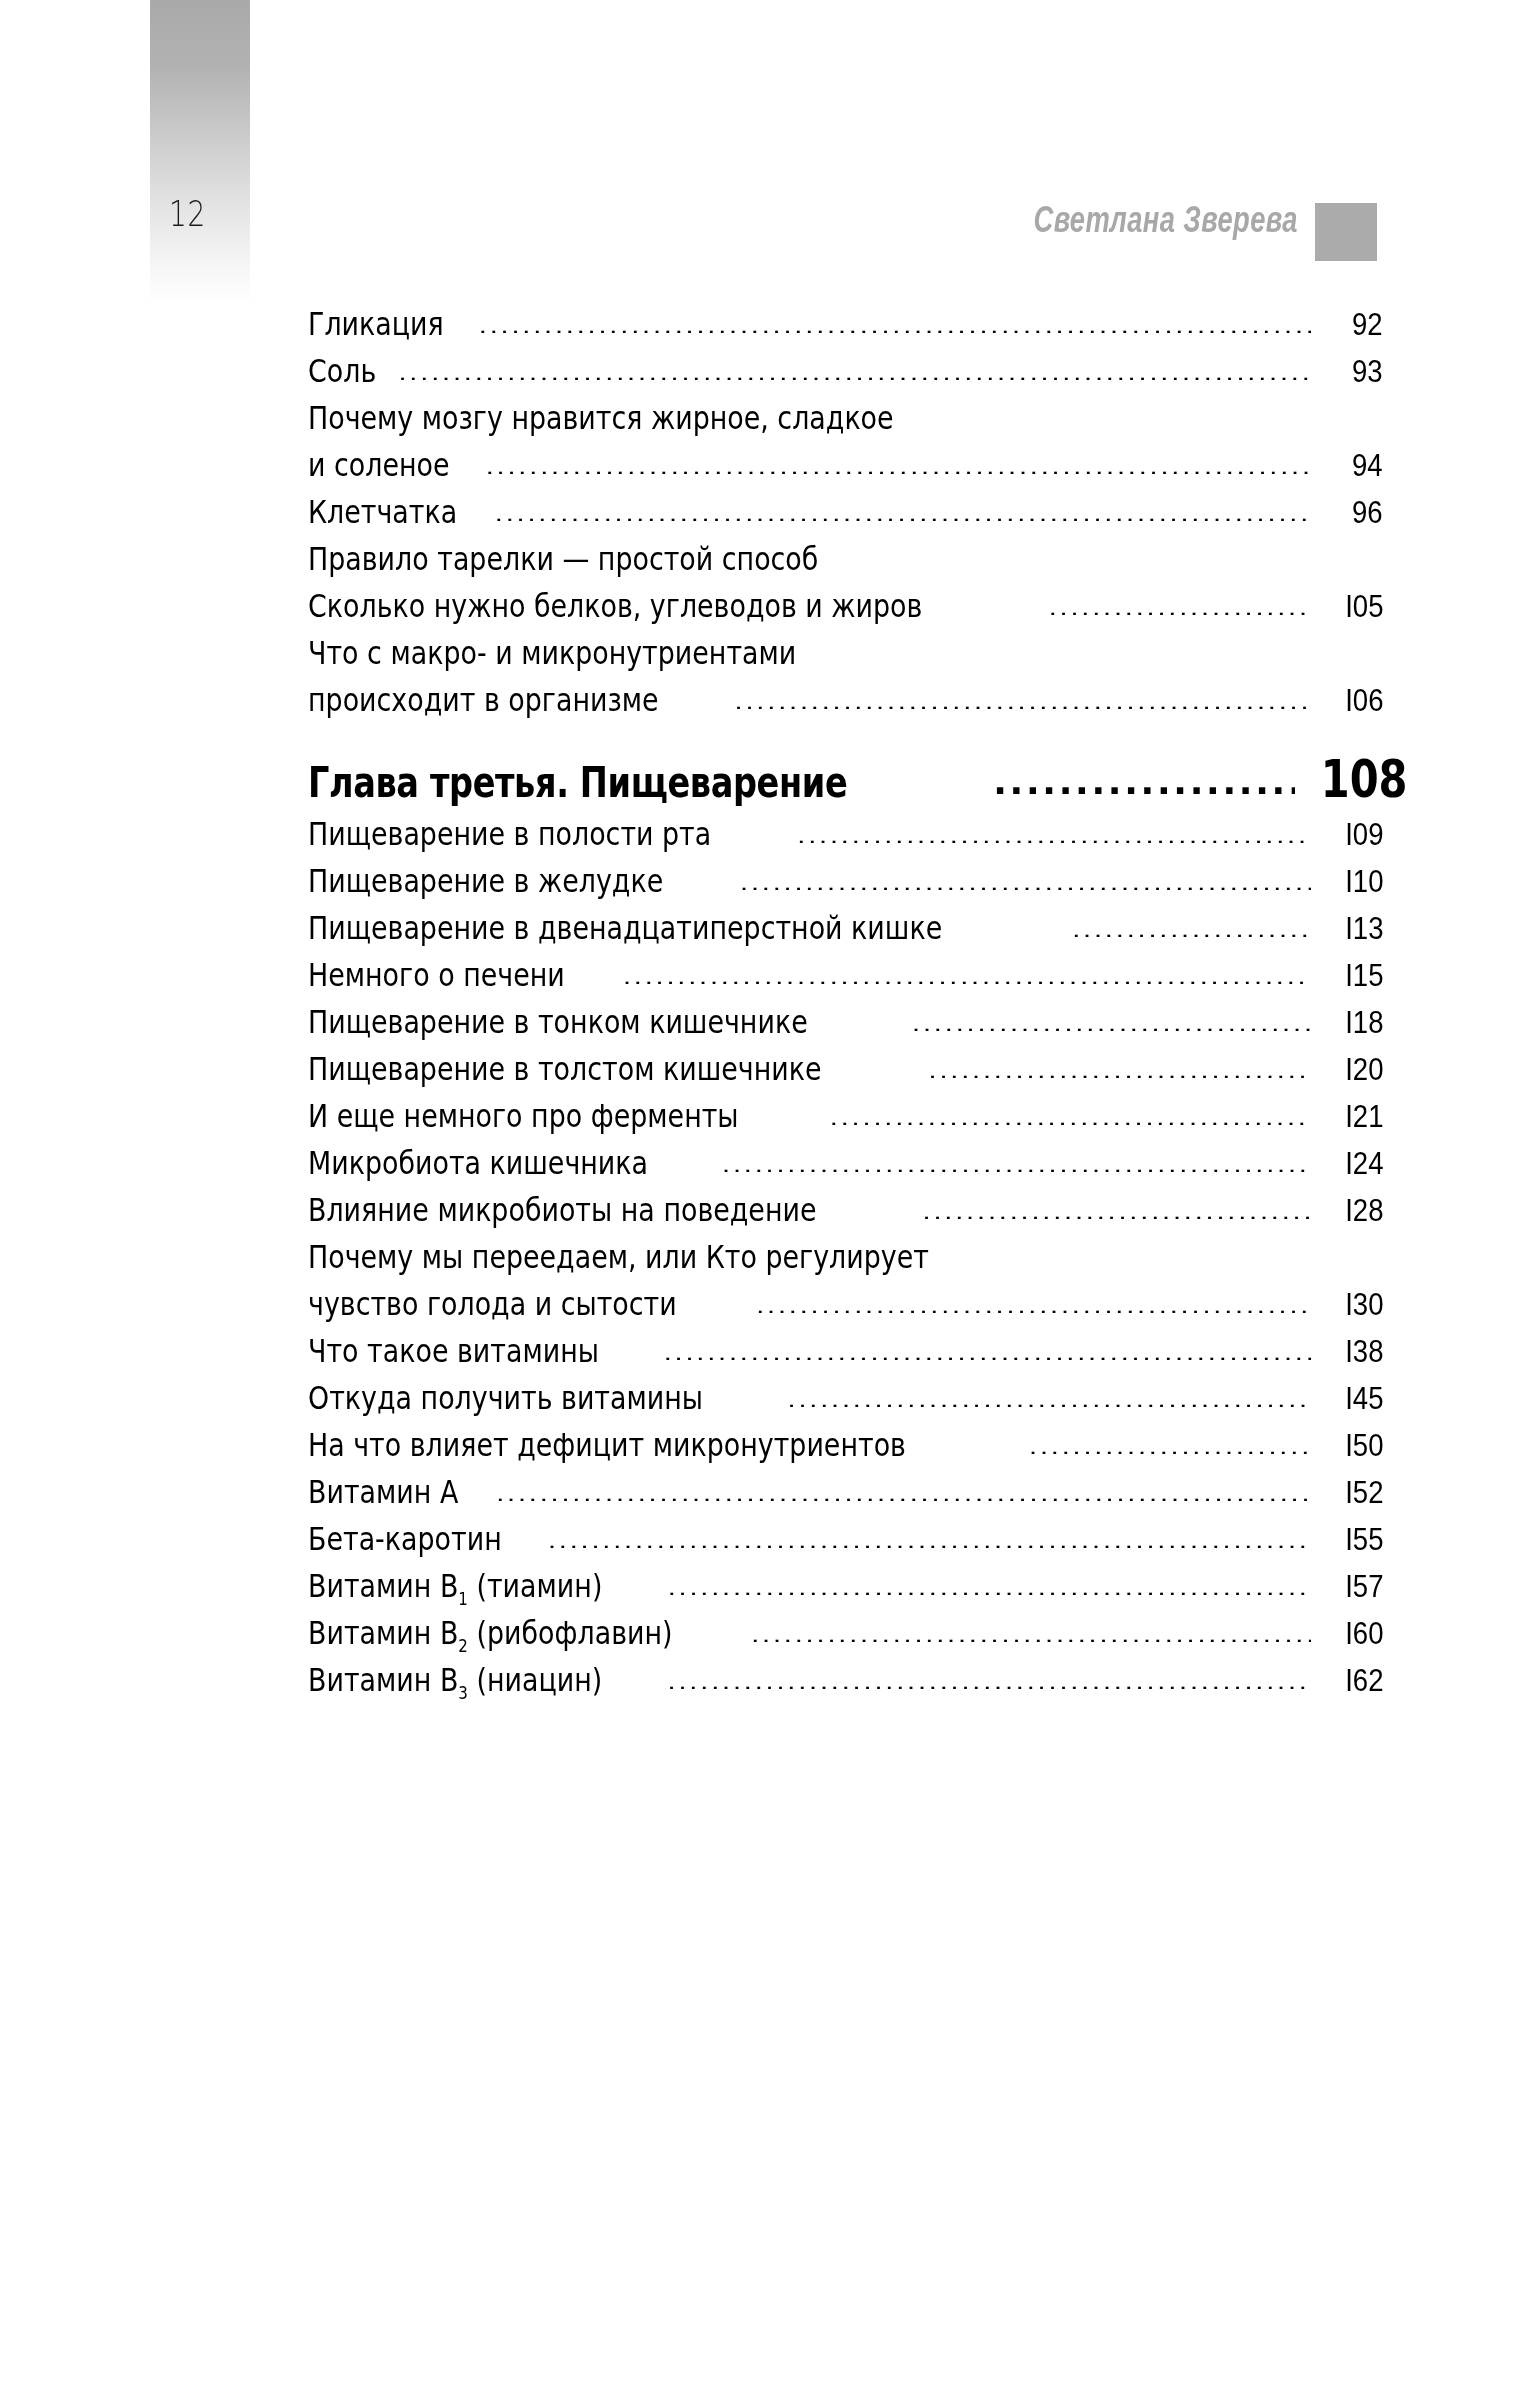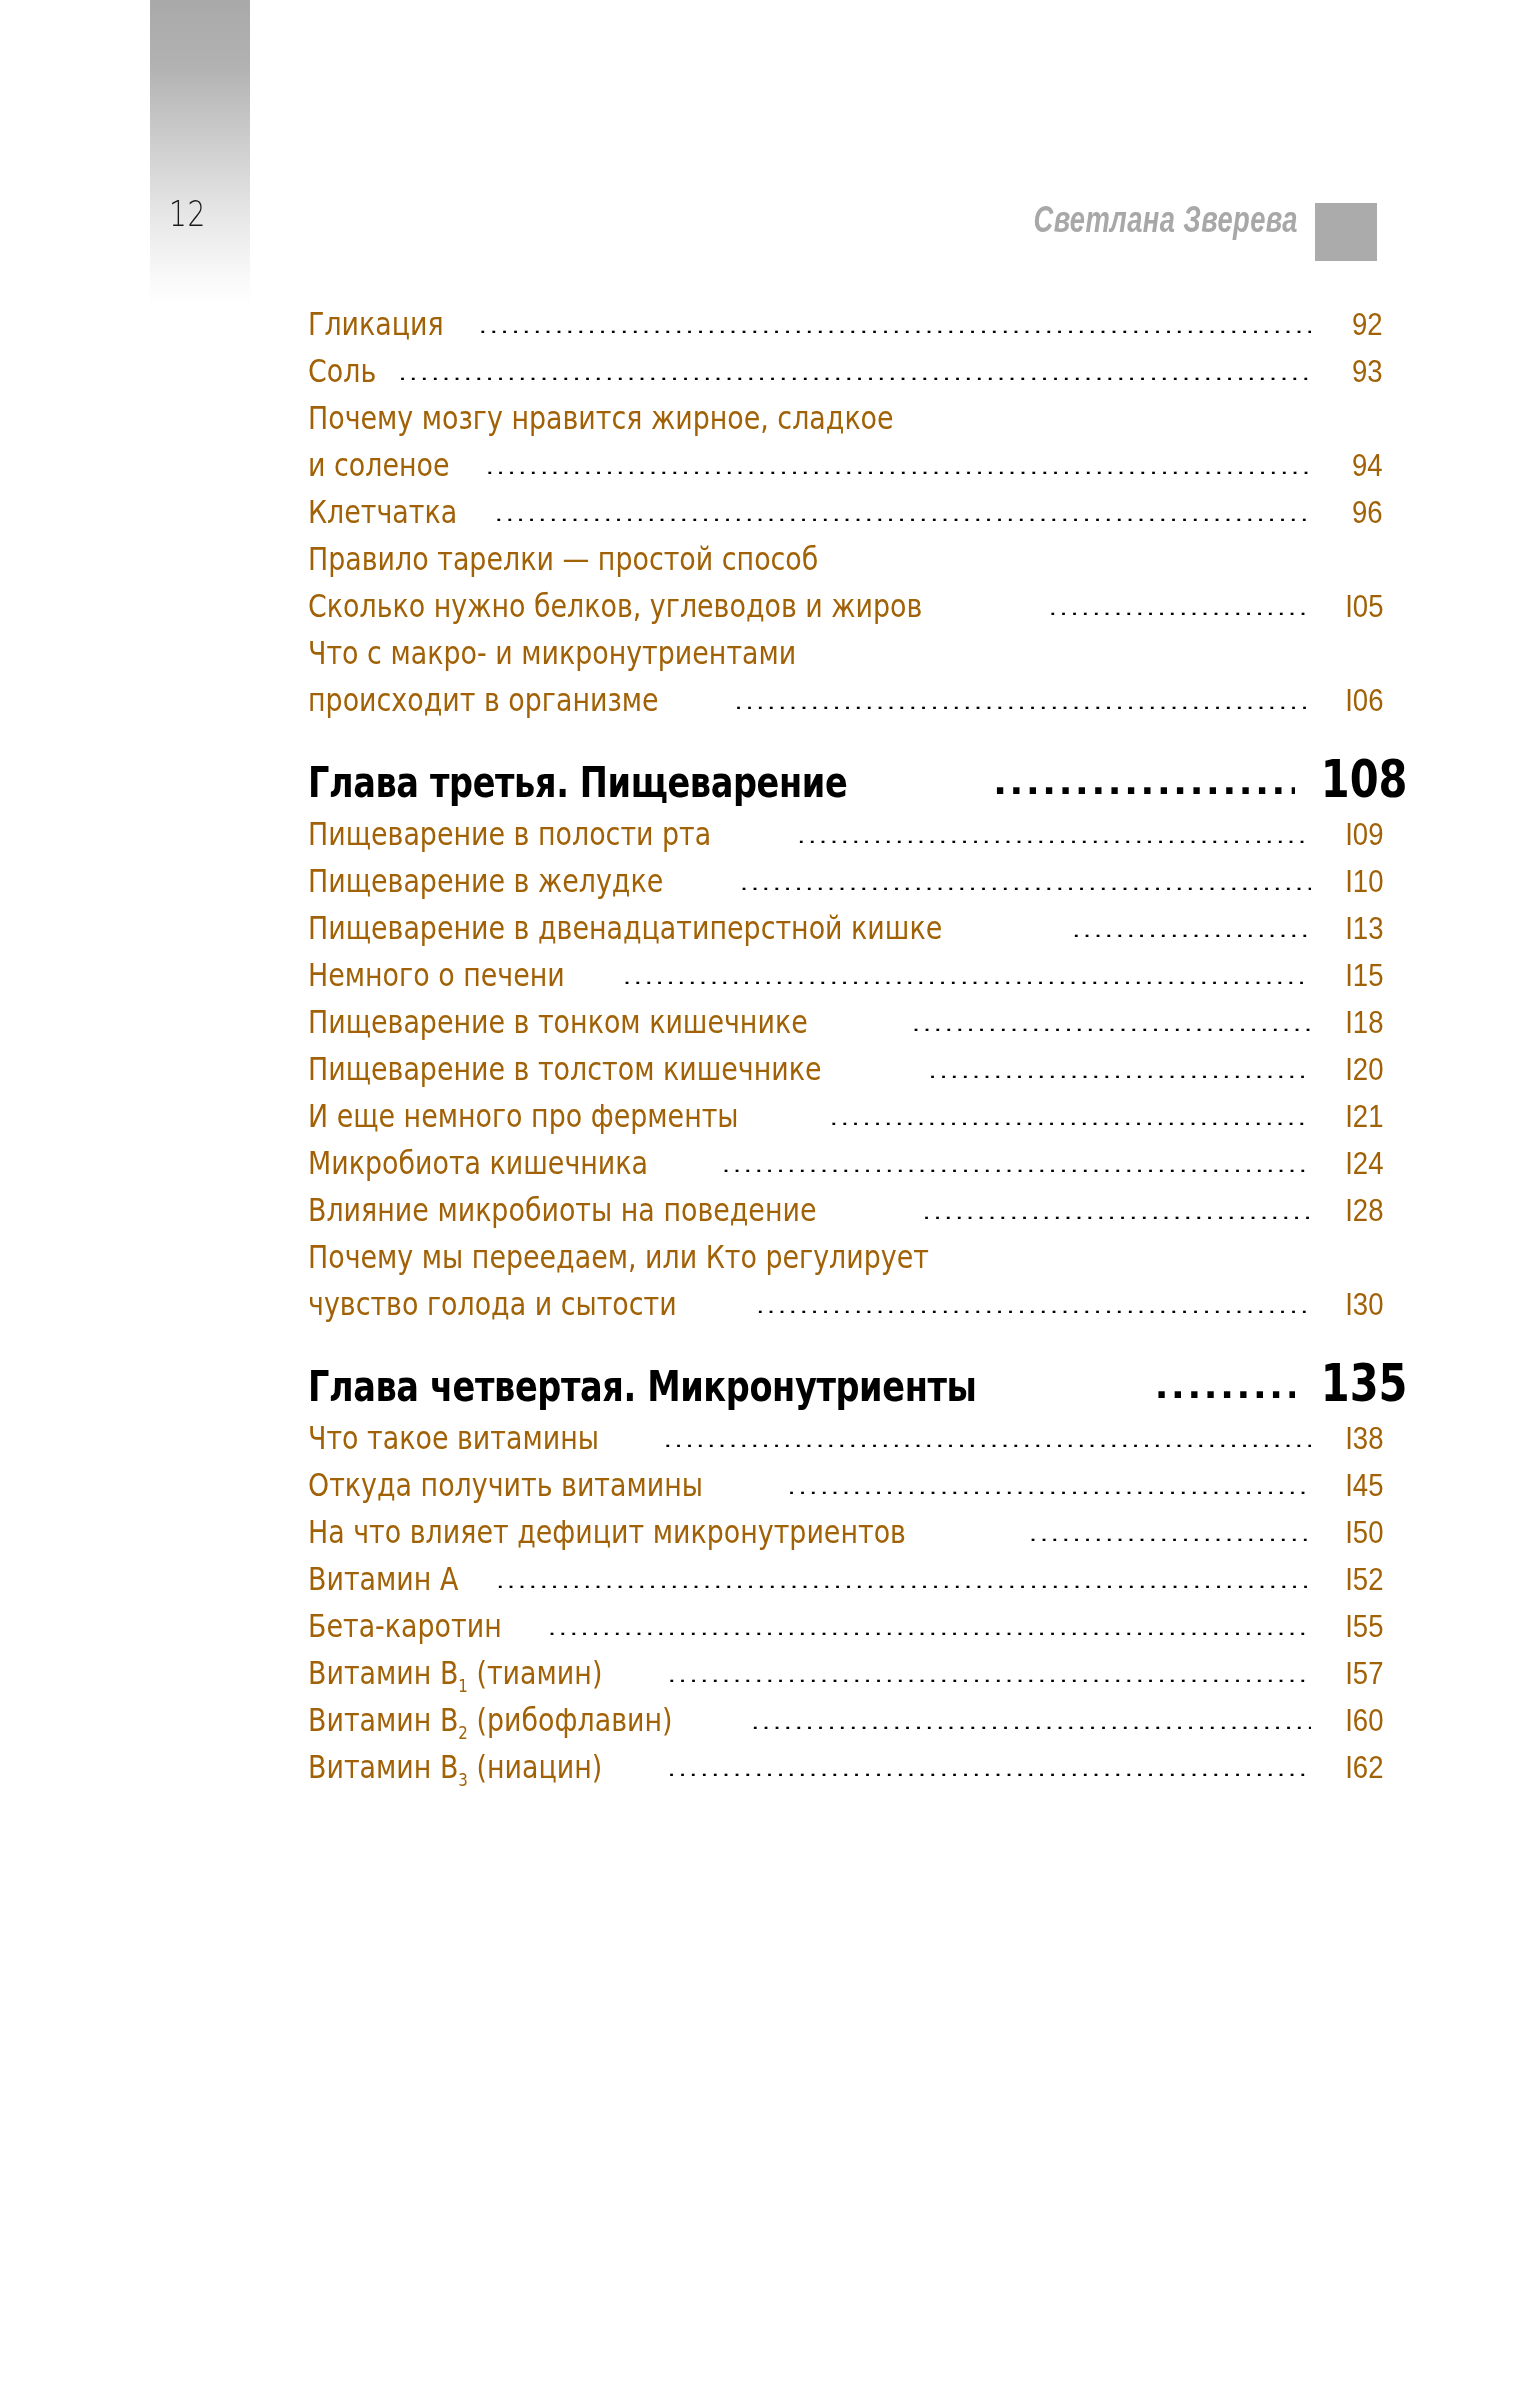--- a/index.html
+++ b/index.html
@@ -77,21 +77,21 @@
     display: flex;
     align-items: baseline;
     width: 100%;
     white-space: nowrap;
   }
 
   
   .entry {
     font-size: 32px;
     line-height: 47px;
-    color: #a16207;
+    color: #000000;
     font-weight: 500;
   }
   .entry .lbl {
     transform: scaleX(0.84);
     transform-origin: left bottom;
     display: inline-block;
     font-family: "DejaVu Sans", sans-serif;
     font-size: 32px;
     font-weight: 400;
   }
@@ -298,25 +298,20 @@
     <div class="toc-row entry nolead">
       <span class="lbl">Почему мы переедаем, или Кто регулирует</span>
       <span class="dots"></span>
       <span class="pg"><i></i></span>
     </div>
     <div class="toc-row entry">
       <span class="lbl">чувство голода и сытости</span>
       <span class="dots"></span>
       <span class="pg"><i>I30</i></span>
     </div>
-    <div class="toc-row chapter gap-before">
-      <span class="lbl">Глава четвертая. Микронутриенты</span>
-      <span class="dots"></span>
-      <span class="pg"><i>135</i></span>
-    </div>
     <div class="toc-row entry">
       <span class="lbl">Что такое витамины</span>
       <span class="dots"></span>
       <span class="pg"><i>I38</i></span>
     </div>
     <div class="toc-row entry">
       <span class="lbl">Откуда получить витамины</span>
       <span class="dots"></span>
       <span class="pg"><i>I45</i></span>
     </div>

